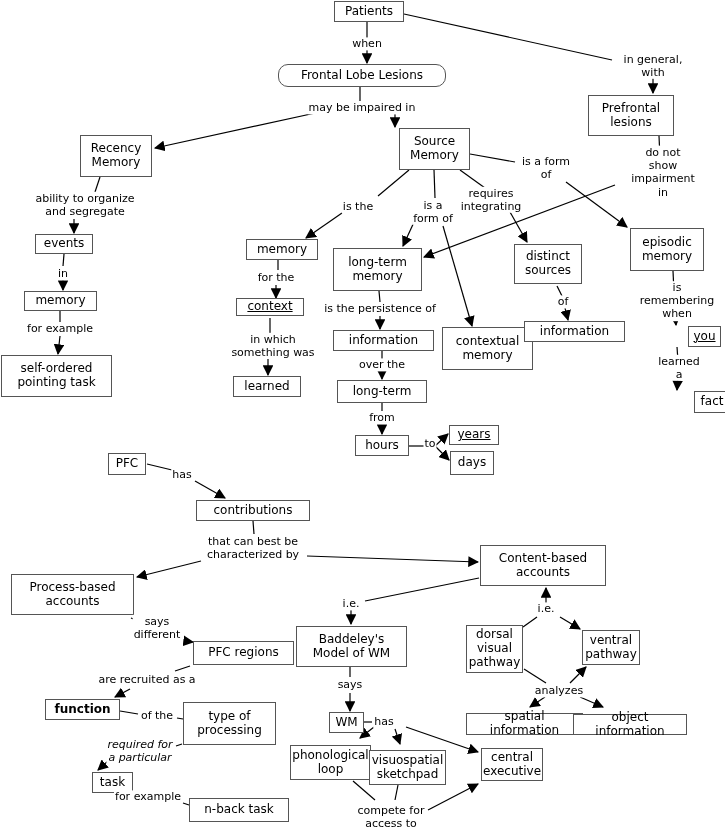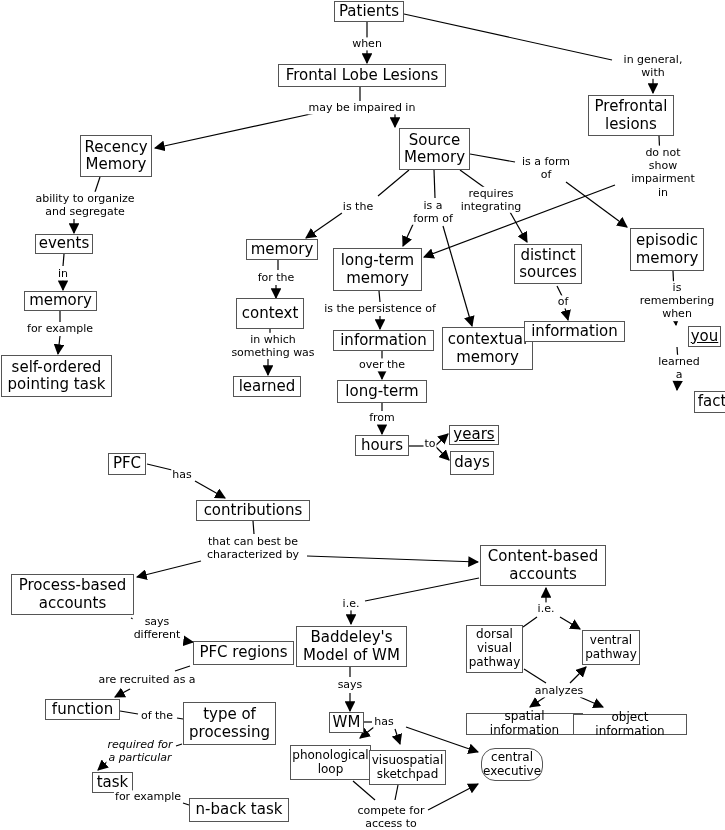--- a/index.html
+++ b/index.html
@@ -2,21 +2,21 @@
 <html><head>
 <meta charset="utf-8">
 <style>
   html, body { margin:0; padding:0; background:#ffffff; }
   body { width:725px; height:830px; position:relative; overflow:hidden;
          font-family:"DejaVu Sans", sans-serif; color:#000; }
   #edges { position:absolute; left:0; top:0; width:725px; height:830px; }
   .node { position:absolute; border:1.5px solid #555; background:#fff;
           text-align:center; line-height:1.15; padding:1px 5px; box-sizing:border-box;
           white-space:pre-line; display:flex; align-items:center; justify-content:center; }
-  .n-lg { font-size:15px; }
+  .n-lg { font-size:12px; }
   .n-sm { font-size:12px; }
   .lbl { position:absolute; font-size:11px; line-height:1.2; text-align:center;
          white-space:pre-line; background:#fff; padding:0 1px; transform:translate(-50%,-50%); }
 </style>
 </head>
 <body>
 
 <svg id="edges" xmlns="http://www.w3.org/2000/svg">
   <defs>
     <marker id="arr" viewBox="0 0 10 10" refX="9" refY="5" markerWidth="9" markerHeight="9" orient="auto-start-reverse">
@@ -96,33 +96,33 @@
     <polyline points="537,617 523,627" fill="none" stroke="#000" stroke-width="1.2"></polyline>
     <polyline points="560,617 580,629" fill="none" stroke="#000" stroke-width="1.2" marker-end="url(#arr)"></polyline>
     <polyline points="524,669 546,683" fill="none" stroke="#000" stroke-width="1.2"></polyline>
     <polyline points="570,683 586,667" fill="none" stroke="#000" stroke-width="1.2" marker-end="url(#arr)"></polyline>
     <polyline points="545,697 530,707" fill="none" stroke="#000" stroke-width="1.2" marker-end="url(#arr)"></polyline>
     <polyline points="580,697 603,707" fill="none" stroke="#000" stroke-width="1.2" marker-end="url(#arr)"></polyline>
   </svg>
 
 <div id="nodes">
     <div class="node n-lg" style="left: 334px; top: 1px; width: 70px; height: 21px;">Patients</div>
-    <div class="node n-lg" style="left: 278px; top: 64px; width: 168px; height: 23px;">Frontal Lobe Lesions</div>
+    <div class="node n-lg" style="left: 278px; top: 64px; width: 168px; height: 23px; border-radius: 10px;">Frontal Lobe Lesions</div>
     <div class="node n-lg" style="left: 588px; top: 95px; width: 86px; height: 41px;">Prefrontal
 lesions</div>
     <div class="node n-lg" style="left: 80px; top: 135px; width: 72px; height: 42px;">Recency
 Memory</div>
     <div class="node n-lg" style="left: 399px; top: 128px; width: 71px; height: 42px;">Source
 Memory</div>
     <div class="node n-lg" style="left: 35px; top: 234px; width: 58px; height: 20px;">events</div>
     <div class="node n-lg" style="left: 24px; top: 291px; width: 73px; height: 20px;">memory</div>
     <div class="node n-lg" style="left: 1px; top: 355px; width: 111px; height: 42px;">self-ordered
 pointing task</div>
     <div class="node n-lg" style="left: 246px; top: 239px; width: 72px; height: 21px;">memory</div>
-    <div class="node n-lg" style="left: 236px; top: 298px; width: 68px; height: 31px;">context</div>
+    <div class="node n-lg" style="left: 236px; top: 298px; width: 68px; height: 18px; text-decoration: underline;">context</div>
     <div class="node n-lg" style="left: 233px; top: 376px; width: 68px; height: 21px;">learned</div>
     <div class="node n-lg" style="left: 333px; top: 248px; width: 89px; height: 43px;">long-term
 memory</div>
     <div class="node n-lg" style="left: 333px; top: 330px; width: 101px; height: 21px;">information</div>
     <div class="node n-lg" style="left: 337px; top: 380px; width: 90px; height: 23px;">long-term</div>
     <div class="node n-lg" style="left: 355px; top: 435px; width: 54px; height: 21px;">hours</div>
     <div class="node n-lg" style="left: 449px; top: 425px; width: 50px; height: 20px; text-decoration: underline;">years</div>
     <div class="node n-lg" style="left: 450px; top: 451px; width: 44px; height: 24px;">days</div>
     <div class="node n-lg" style="left: 442px; top: 327px; width: 91px; height: 43px;">contextual
 memory</div>
@@ -133,33 +133,33 @@
 memory</div>
     <div class="node n-lg" style="left: 688px; top: 326px; width: 33px; height: 21px; text-decoration: underline;">you</div>
     <div class="node n-lg" style="left: 694px; top: 391px; width: 36px; height: 22px;">fact</div>
     <div class="node n-lg" style="left: 108px; top: 453px; width: 38px; height: 22px;">PFC</div>
     <div class="node n-lg" style="left: 196px; top: 500px; width: 114px; height: 21px;">contributions</div>
     <div class="node n-lg" style="left: 11px; top: 574px; width: 123px; height: 41px;">Process-based
 accounts</div>
     <div class="node n-lg" style="left: 480px; top: 545px; width: 126px; height: 41px;">Content-based
 accounts</div>
     <div class="node n-lg" style="left: 193px; top: 641px; width: 101px; height: 24px;">PFC regions</div>
-    <div class="node n-lg" style="left: 45px; top: 699px; width: 75px; height: 21px;">function</div>
+    <div class="node n-lg" style="left: 45px; top: 699px; width: 75px; height: 21px; font-weight: bold;">function</div>
     <div class="node n-lg" style="left: 183px; top: 702px; width: 93px; height: 43px;">type of
 processing</div>
     <div class="node n-lg" style="left: 52px; top: 772px; width: 41px; height: 21px; margin-left: 40px;">task</div>
     <div class="node n-lg" style="left: 189px; top: 798px; width: 100px; height: 24px;">n-back task</div>
     <div class="node n-lg" style="left: 296px; top: 626px; width: 111px; height: 41px;">Baddeley's
 Model of WM</div>
     <div class="node n-lg" style="left: 329px; top: 712px; width: 35px; height: 21px;">WM</div>
     <div class="node n-sm" style="left: 290px; top: 745px; width: 81px; height: 35px;">phonological
 loop</div>
     <div class="node n-sm" style="left: 369px; top: 750px; width: 77px; height: 35px;">visuospatial
 sketchpad</div>
-    <div class="node n-sm" style="left: 481px; top: 748px; width: 62px; height: 33px; border-radius: 14px;">central
+    <div class="node n-sm" style="left: 481px; top: 748px; width: 62px; height: 33px;">central
 executive</div>
     <div class="node n-sm" style="left: 466px; top: 625px; width: 57px; height: 48px;">dorsal
 visual
 pathway</div>
     <div class="node n-sm" style="left: 582px; top: 630px; width: 58px; height: 35px;">ventral
 pathway</div>
     <div class="node n-sm" style="left: 466px; top: 713px; width: 117px; height: 22px;">spatial information</div>
     <div class="node n-sm" style="left: 573px; top: 714px; width: 114px; height: 21px;">object information</div>
   </div>
 <div id="labels">

